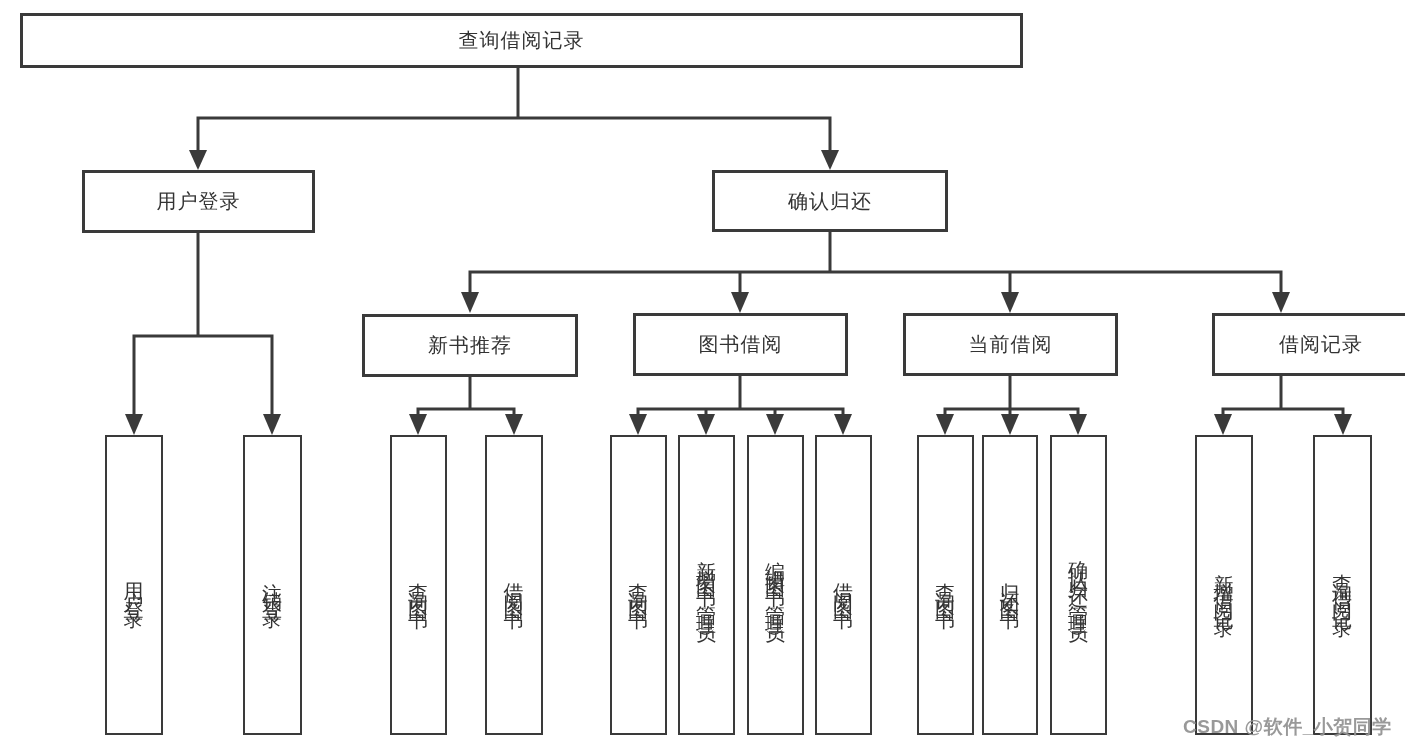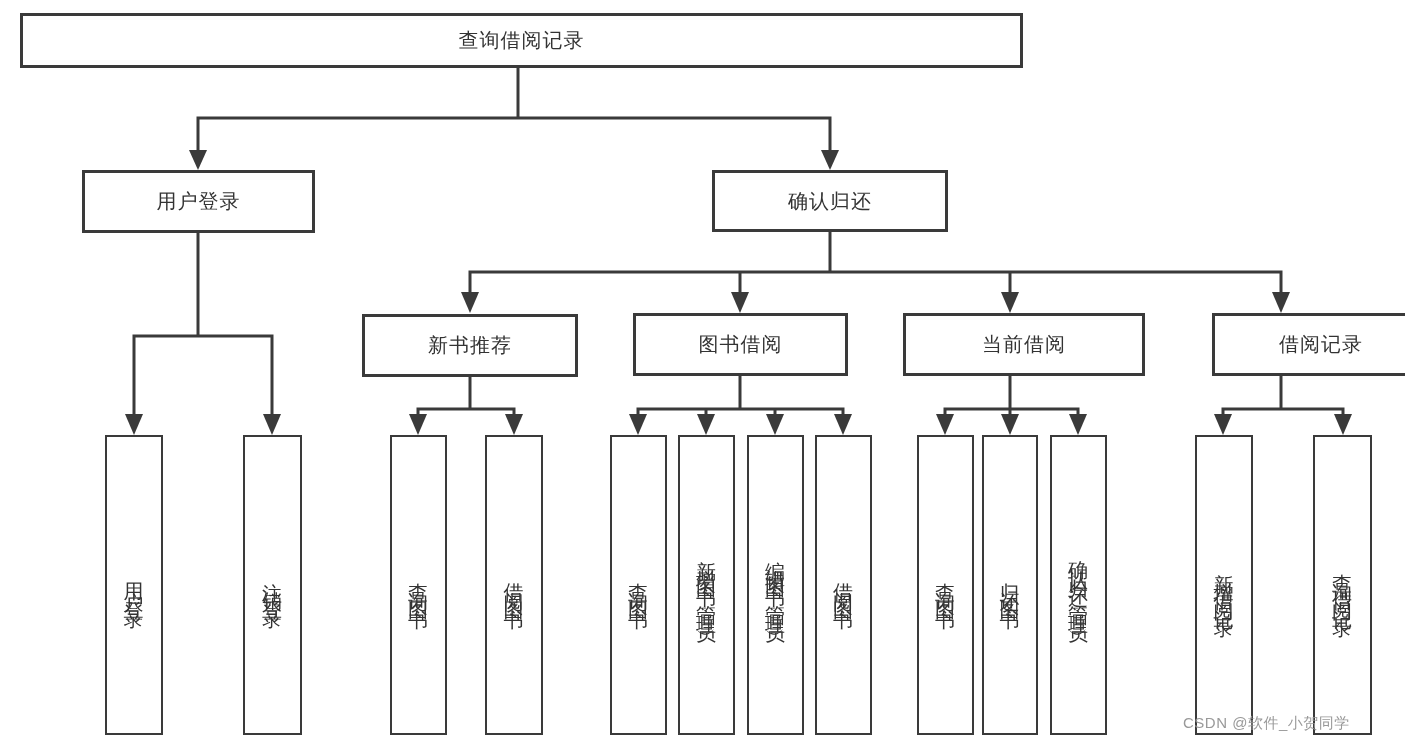--- a/index.html
+++ b/index.html
@@ -41,24 +41,25 @@
     text-orientation: mixed;
     letter-spacing: 9px;
     line-height: 1;
     font-size: 20px;
     color: #333333;
   }
   .watermark {
     position: absolute;
     left: 1183px;
     top: 714px;
-    font-size: 15px;
+    font-size: 19px;
     letter-spacing: 0.5px;
     color: rgba(148, 148, 148, 0.95);
     white-space: nowrap;
+    font-weight: bold;
   }
 </style>
 </head>
 <body>
 
 <div class="canvas">
 
   <svg class="connectors" width="1405" height="747" viewBox="0 0 1405 747">
     <g stroke="#3a3a3a" stroke-width="3" fill="none">
 
@@ -121,21 +122,21 @@
   <div class="box" style="left:712px; top:170px; width:236px; height:62px;">
     <span>确认归还</span>
   </div>
 
   <div class="box" style="left:362px; top:314px; width:216px; height:63px;">
     <span>新书推荐</span>
   </div>
   <div class="box" style="left:633px; top:313px; width:215px; height:63px;">
     <span>图书借阅</span>
   </div>
-  <div class="box" style="left:903px; top:313px; width:242px; height:63px;justify-content:center;">
+  <div class="box" style="left:903px; top:313px; width:215px; height:63px;justify-content:center;">
     <span>当前借阅</span>
   </div>
   <div class="box" style="left:1172px; top:313px; width:218px; height:63px;margin-left:40px;">
     <span>借阅记录</span>
   </div>
 
   <div class="box vbox" style="left:105px; top:435px; width:58px; height:300px;">
     <span class="vtext">用户登录</span>
   </div>
   <div class="box vbox" style="left:243px; top:435px; width:59px; height:300px;">

